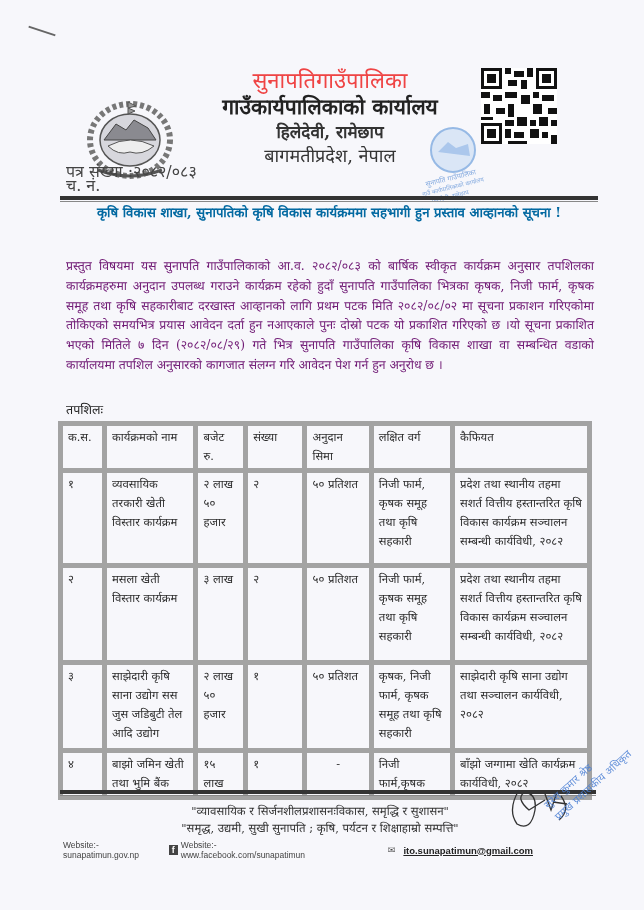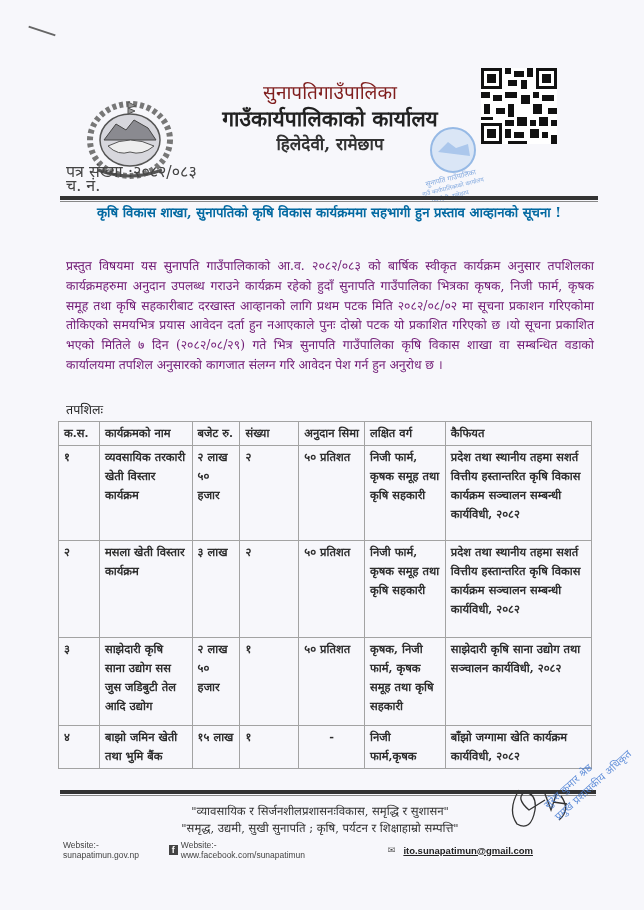--- a/index.html
+++ b/index.html
@@ -4,34 +4,34 @@
 <style>
   html, body { margin:0; padding:0; }
   body {
     width:644px; height:910px; position:relative; overflow:hidden;
     background:#f7f7fb;
     font-family:"DejaVu Serif", serif; color:#2a2a2a;
   }
   .corner-mark { position:absolute; left:28px; top:30px; width:28px; height:2px; background:#666; transform:rotate(18deg); }
   .emblem { position:absolute; left:82px; top:94px; width:96px; height:88px; }
   .header-block { position:absolute; left:190px; top:68px; width:280px; text-align:center; }
-  .h1 { font-size:19px; line-height:25px; color:#7f1d1d;margin-top:12px; }
+  .h1 { font-size:22px; line-height:25px; color:#ef4444; }
   .h2 { font-size:21px; line-height:27px; font-weight:bold; color:#222; }
   .h3 { font-size:17px; line-height:24px; font-weight:bold; color:#333; }
   .h4 { font-size:18px; line-height:24px; color:#333; }
   .qr { position:absolute; left:481px; top:68px; width:76px; height:76px; }
   .stamp { position:absolute; left:418px; top:122px; width:70px; height:80px; opacity:0.7; }
   .ref { position:absolute; left:66px; top:165px; font-size:16px; line-height:14px; color:#444; }
   .rule-top { position:absolute; left:60px; top:196px; width:538px; height:4px; background:#333; }
   .rule-top2 { position:absolute; left:60px; top:201px; width:538px; height:1px; background:#888; }
   .subject { position:absolute; left:60px; top:203px; width:538px; text-align:center; font-size:13.2px; line-height:20px; font-weight:bold; color:#0369a1; }
   .body-text { position:absolute; left:66px; top:257px; width:528px; font-size:12.3px; line-height:19.8px; text-align:justify; color:#701a75; }
   .tapashil { position:absolute; left:66px; top:401px; font-size:12.5px; color:#222; }
   table.prog { position:absolute; left:58px; top:421px; width:534px; border-collapse:collapse; font-size:11.4px; line-height:19px; color:#2d2d2d; }
-  table.prog td, table.prog th { border:1px solid #a3a3a3; vertical-align:top; padding:2px 5px; text-align:left; font-weight:bold; }
+  table.prog td, table.prog th { border:5px solid #a3a3a3; vertical-align:top; padding:2px 5px; text-align:left; font-weight:normal; }
   .c1{width:30px;} .c2{width:82px;} .c3{width:37px;} .c4{width:48px;} .c5{width:55px;} .c6{width:70px;} .c7{width:136px;}
   .rule-bot { position:absolute; left:60px; top:790px; width:536px; height:4px; background:#333; }
   .rule-bot2 { position:absolute; left:60px; top:795px; width:536px; height:1px; background:#888; }
   .slogan { position:absolute; left:110px; top:803px; width:420px; text-align:center; font-size:11.5px; line-height:17px; color:#333; }
   .footer { position:absolute; left:63px; top:840px; width:470px; font-family:"Liberation Sans", sans-serif; font-size:8.5px; color:#444; display:flex; align-items:center; }
   .fb-icon { display:inline-block; width:10px; height:10px; background:#444; color:#fff; font-size:9px; line-height:10px; text-align:center; font-weight:bold; margin:0 3px; }
   .mail-icon { display:inline-block; margin:0 8px 0 60px; font-size:9px; }
   .email { font-weight:bold; text-decoration:underline; color:#222; font-size:9.5px; }
   .signature { position:absolute; left:505px; top:780px; width:80px; height:60px; }
   .sig-stamp { position:absolute; left:540px; top:800px; width:110px; height:60px; transform:rotate(-42deg); transform-origin:left top; color:#4a7fd4; font-size:10.5px; line-height:16px; opacity:0.85; }
@@ -47,20 +47,21 @@
   <path d="M22 46 L34 30 L44 36 L52 26 L66 34 L74 46 Z" fill="#8a8a90" stroke="#444" stroke-width="1"></path>
   <path d="M26 52 Q48 40 72 52 Q60 62 48 58 Q36 62 26 52 Z" fill="#eee" stroke="#555" stroke-width="1"></path>
   <path d="M46 8 L46 20 M46 8 L54 12 L46 14 L53 17 L46 20" fill="#999" stroke="#555" stroke-width="1"></path>
   <path d="M16 76 Q48 88 80 76" fill="none" stroke="#555" stroke-width="3"></path>
 </svg>
 
 <div class="header-block">
   <div class="h1">सुनापतिगाउँपालिका</div>
   <div class="h2">गाउँकार्यपालिकाको कार्यालय</div>
   <div class="h3">हिलेदेवी, रामेछाप</div>
+  <div class="h4">बागमतीप्रदेश, नेपाल</div>
 </div>
 
 <svg class="qr" viewBox="0 0 25 25" shape-rendering="crispEdges">
   <rect width="25" height="25" fill="#fff"></rect>
   <g fill="#111">
     <rect x="0" y="0" width="7" height="7"></rect>
       <rect x="1" y="1" width="5" height="5" fill="#fff"></rect>
       <rect x="2" y="2" width="3" height="3"></rect>
     <rect x="18" y="0" width="7" height="7"></rect>
       <rect x="19" y="1" width="5" height="5" fill="#fff"></rect>

